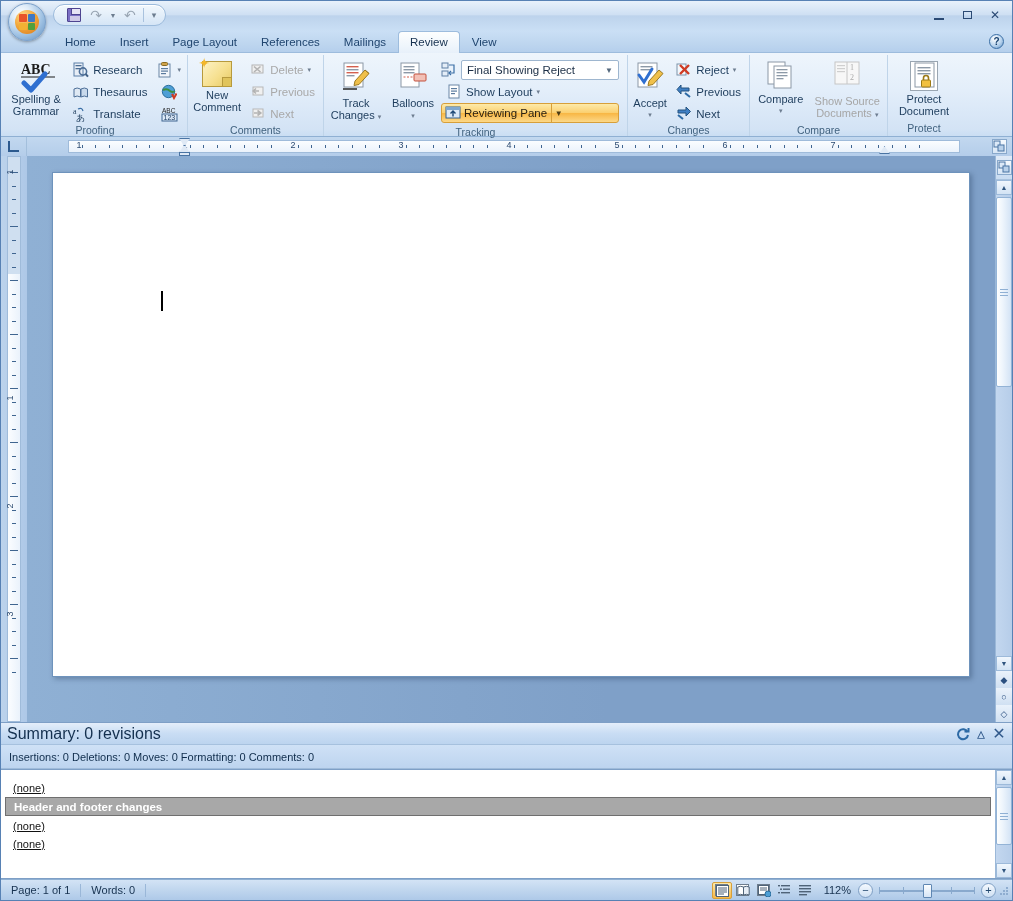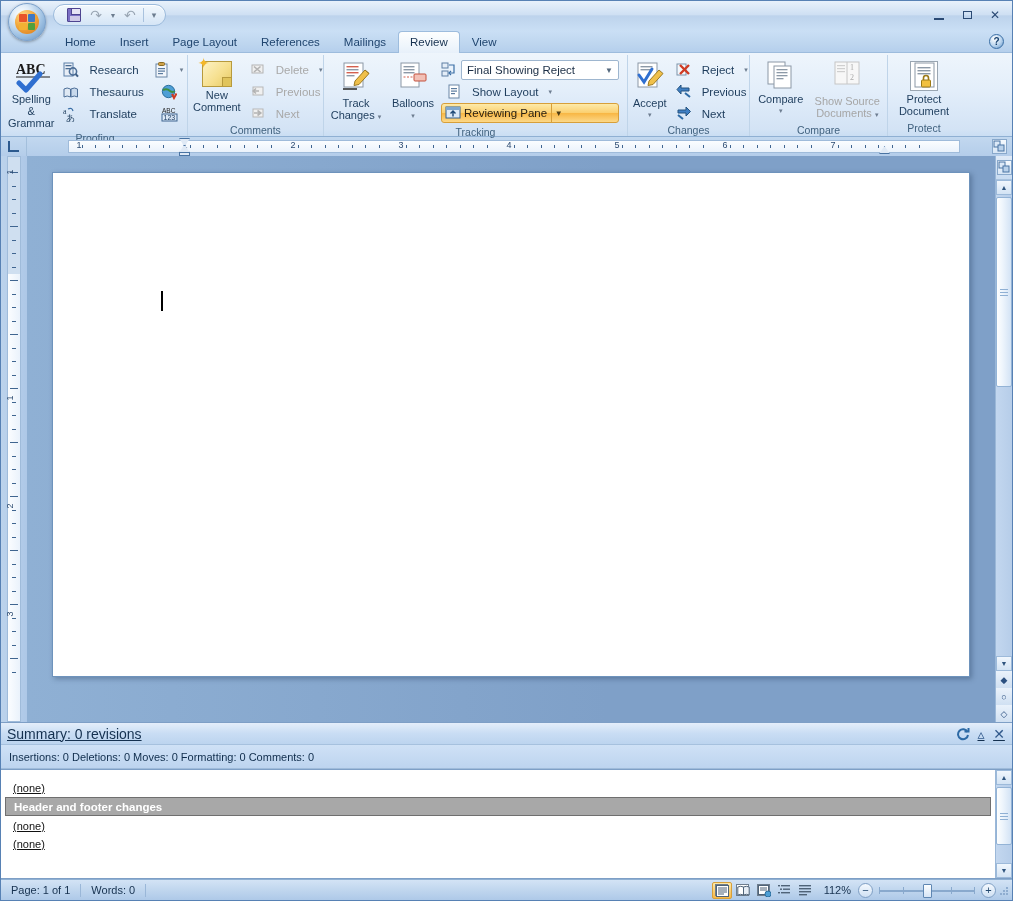--- a/index.html
+++ b/index.html
@@ -143,21 +143,21 @@
   .bigbtn {
     width: 56px; display: flex; flex-direction: column; align-items: center;
     padding: 2px 1px; border: 1px solid transparent; border-radius: 3px;
     text-align: center; color: #1d3c5c; font-size: 11px; line-height: 12px;
   }
   .bigbtn .lbl { margin-top: 2px; }
   .bigbtn.dis { color: #a6a6a6; }
 
   .smallcol { display: flex; flex-direction: column; gap: 1px; padding-top:1px; }
   .smallbtn {
-    display: flex; align-items: center; gap: 10px;
+    display: flex; align-items: center; gap: 4px;
     height: 21px; padding: 0 4px; border: 1px solid transparent; border-radius: 3px;
     font-size: 11.5px; color: #1d3c5c; white-space: nowrap;
   }
   .smallbtn.dis { color: #a9a9a9; }
   .icn { width: 16px; height: 16px; flex: none; display:block; }
 
   
   .abc-ico { width: 34px; height: 30px; position: relative; }
 
   
@@ -262,21 +262,21 @@
      background: repeating-linear-gradient(to bottom,#8fb0d4 0 1px, transparent 1px 3px); }
   .sb-nav { height:17px; display:flex;align-items:center;justify-content:center;
      background:linear-gradient(to bottom,#eaf2fb,#d0e0f2); color:#2c5080; font-size:9px; }
 
   
   .revpane { flex:none; display:flex; flex-direction:column;
      border-top:1px solid #7e9fc6; background:#c2d8f0; }
   .rp-head {
     height:22px; display:flex; align-items:center; padding:0 4px 0 6px;
     background: linear-gradient(to bottom,#e4eefa 0%, #c9ddf4 50%, #bcd4ef 100%);
-    border-bottom:1px solid #a6c1de; font-size:14px; color:#14304f;text-decoration:underline;
+    border-bottom:1px solid #a6c1de; font-size:16px; color:#14304f;
   }
   .rp-head .sp{flex:1;}
   .rp-tool{ width:18px;height:18px; display:flex;align-items:center;justify-content:center; color:#31598b;}
   .rp-stats{
     height:24px; display:flex; align-items:center; padding-left:8px; gap:10px;
     background: linear-gradient(to bottom,#cfe1f6,#bdd4ef);
     border-bottom:1px solid #9fbbda; font-size:11px; color:#0f2c4b;
   }
   .rp-body { height:110px; display:flex; background:#fff; border-top:1px solid #7e9fc6;
      border-bottom:1px solid #7e9fc6; }

